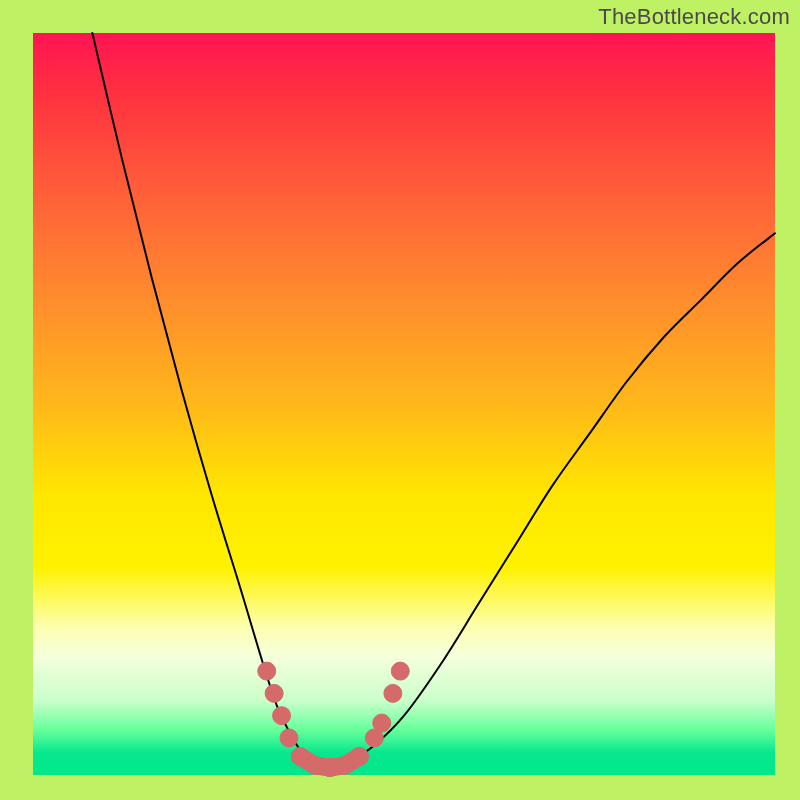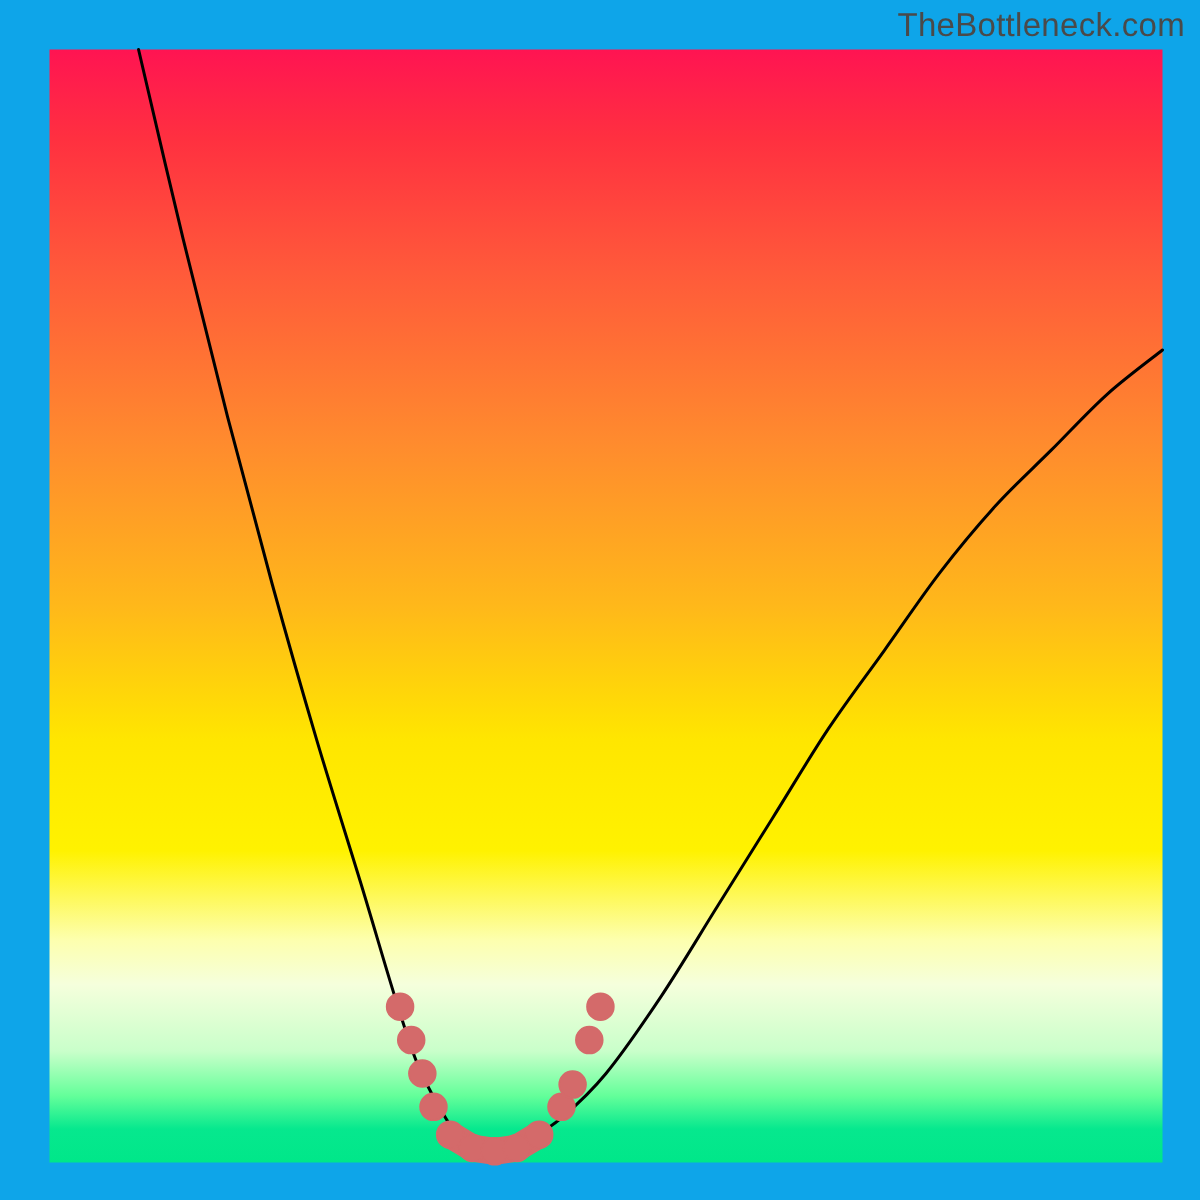--- a/index.html
+++ b/index.html
@@ -8,21 +8,21 @@
     width: 800px;
     height: 800px;
     background: #000;
     font-family: Arial, Helvetica, sans-serif;
     overflow: hidden;
   }
   .frame {
     position: relative;
     width: 800px;
     height: 800px;
-    background: #0ea5e9;
+    background: #bef264;
   }
   .watermark {
     position: absolute;
     top: 4px;
     right: 10px;
     color: #4a4a4a;
     font-size: 22px;
     font-weight: 500;
     letter-spacing: 0.2px;
     z-index: 5;

